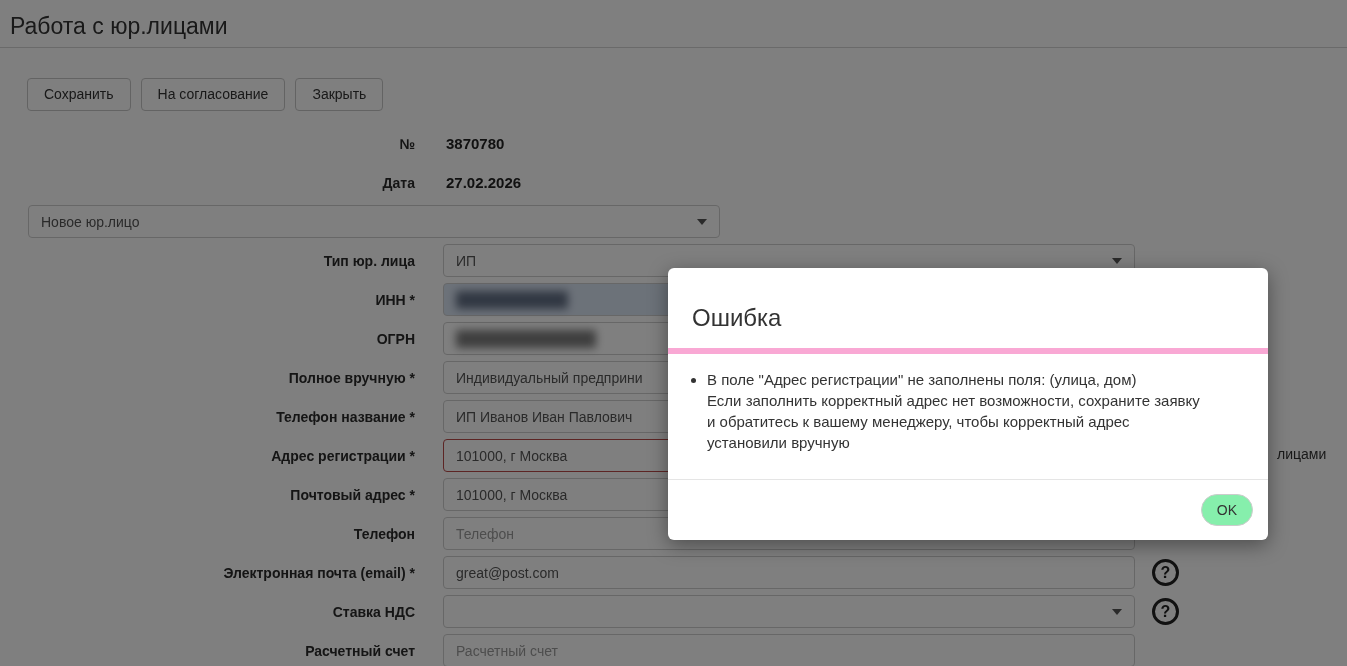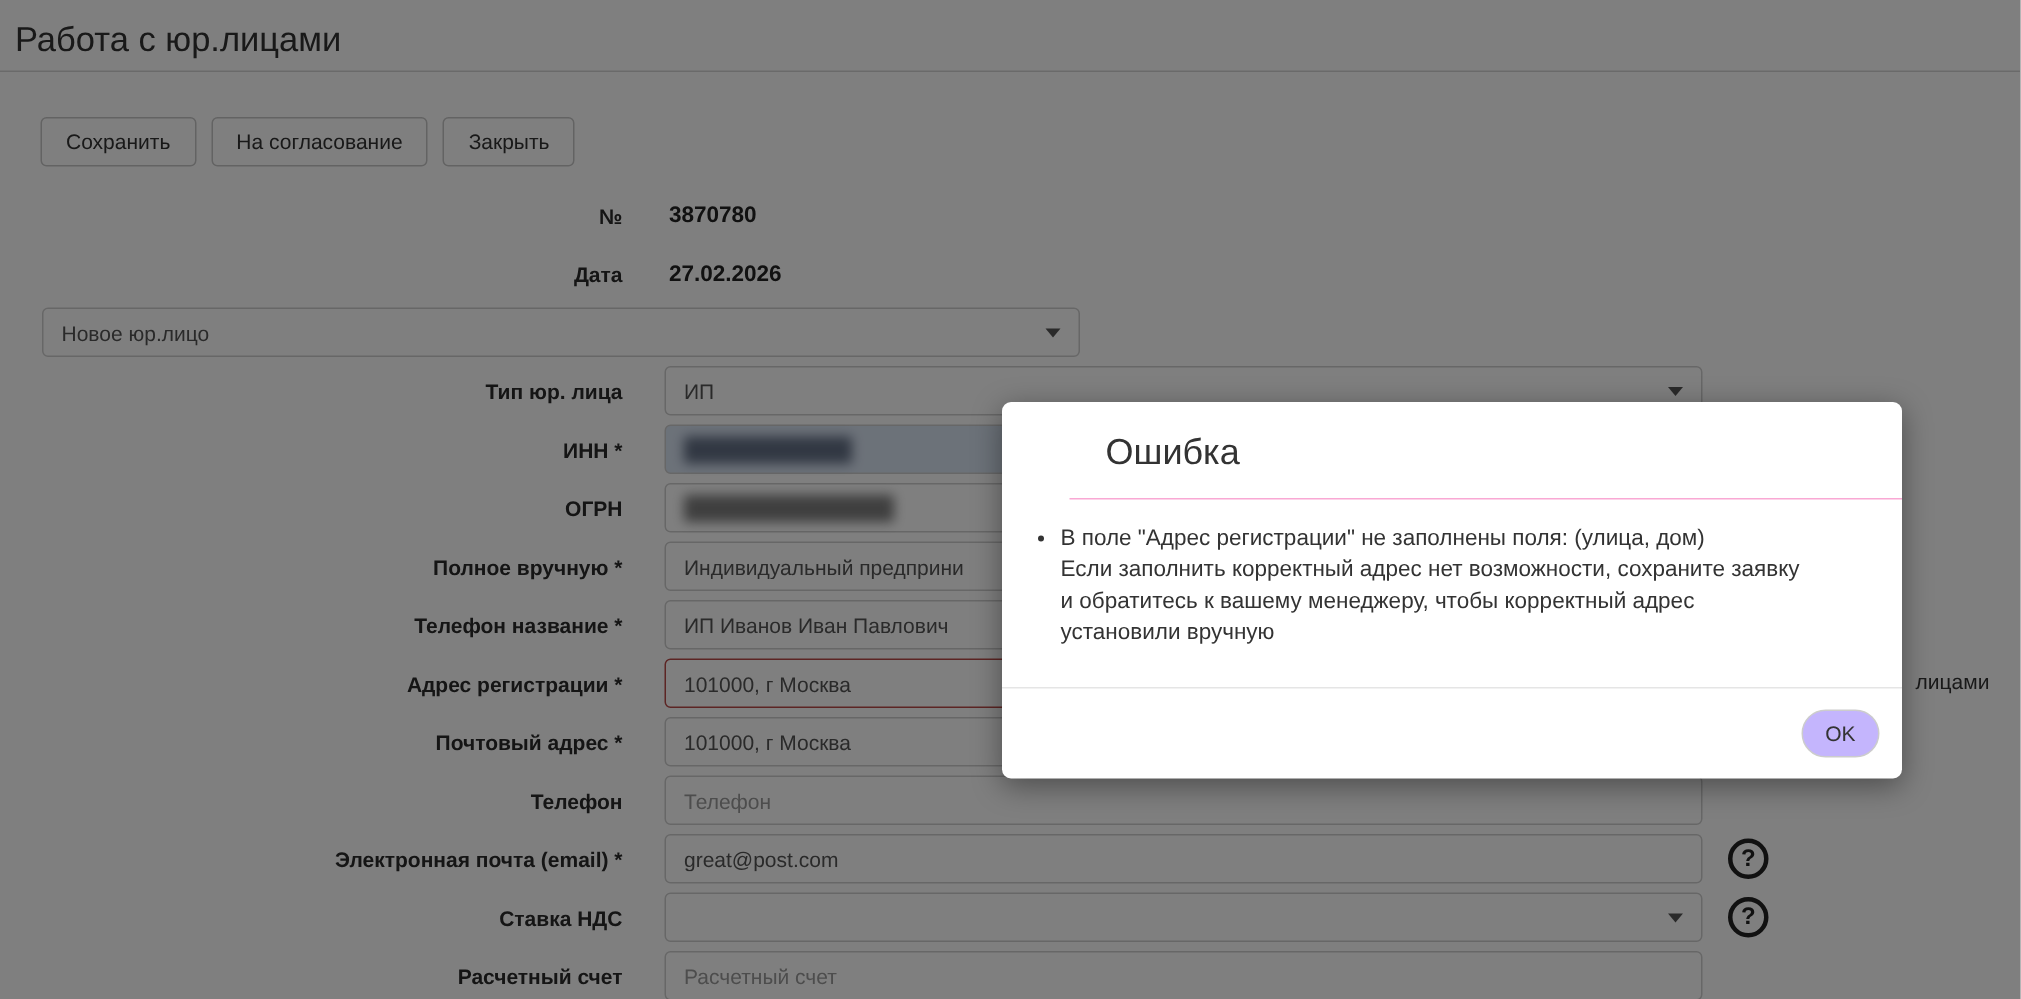--- a/index.html
+++ b/index.html
@@ -111,39 +111,38 @@
     background: rgba(0,0,0,0.5);
     z-index: 40;
   }
   .modal {
     position: absolute; left: 668px; top: 268px; width: 600px;
     background: #fff; border-radius: 6px;
     box-shadow: 0 5px 20px rgba(0,0,0,0.4);
     z-index: 50;
   }
   .modal-header {
-    padding: 20px 24px 16px;
-    border-bottom: 1px solid #f9a8d4;
-    margin-left: 45px;
+    padding: 36px 24px 16px;
+    border-bottom: 6px solid #f9a8d4;
   }
   .modal-title { font-size: 24px; color: #333; line-height: 28px; }
   .modal-body {
     padding: 15px 24px 26px;
     font-size: 15px; color: #333;
   }
   .modal-body ul { margin: 0; padding-left: 15px; }
   .modal-body li { line-height: 21px; white-space: pre-line; }
   .modal-footer {
     border-top: 1px solid #e5e5e5;
     padding: 14px 15px;
     text-align: right;
   }
   .ok-btn {
     height: 32px; padding: 0 15px;
-    background: #c4b5fd; border: 1px solid #ccc; border-radius: 16px;
+    background: #86efac; border: 1px solid #ccc; border-radius: 16px;
     font-family: inherit; font-size: 14px; color: #333;
     cursor: pointer;
   }
 </style>
 </head>
 <body>
 
 <div class="page">
 
   <div class="page-header">

